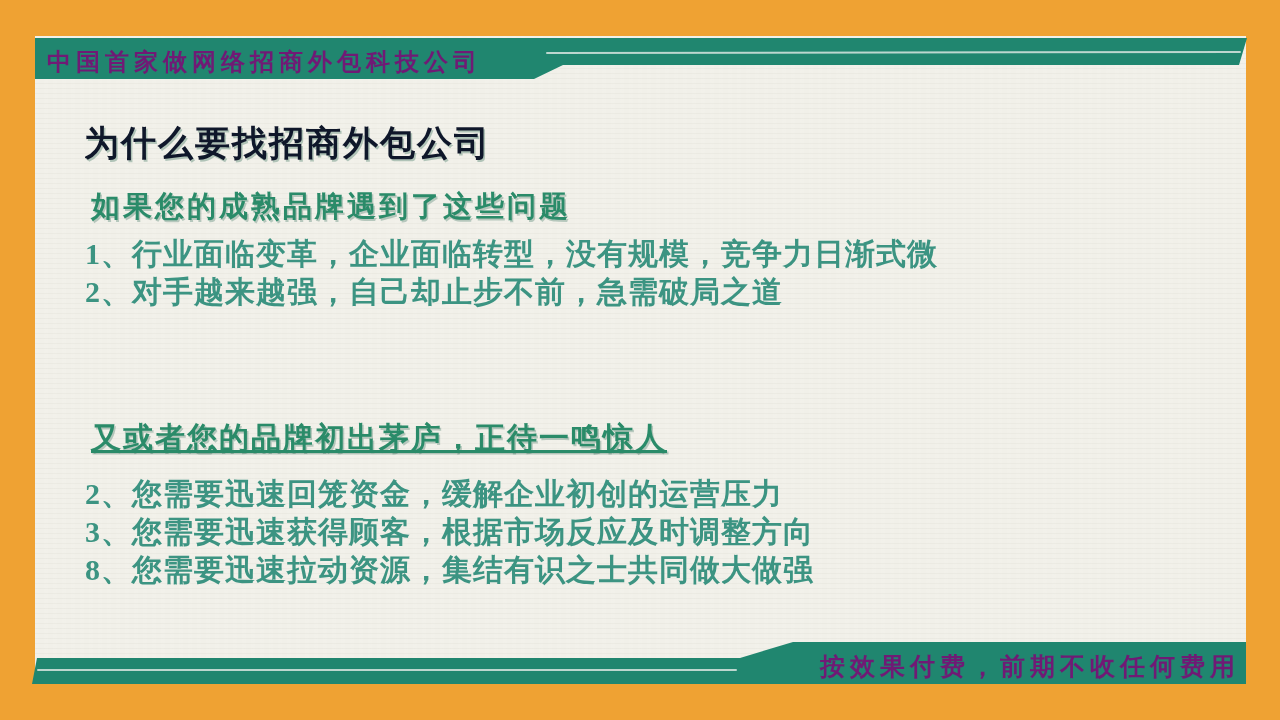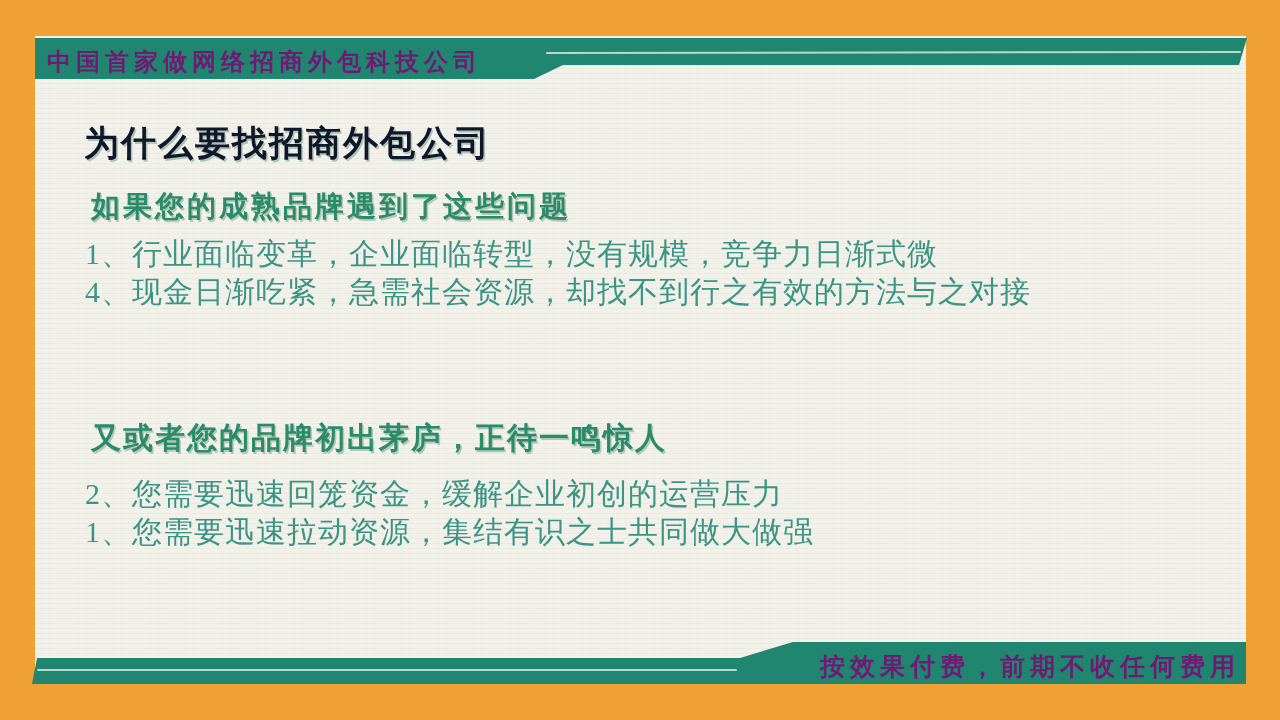--- a/index.html
+++ b/index.html
@@ -31,26 +31,27 @@
     position:absolute;left:84px;top:120px;margin:0;
     font-size:35px;font-weight:700;letter-spacing:2px;color:#0f172a;
     text-shadow:1.5px 1.5px 0 rgba(27,94,71,0.30);white-space:nowrap;
   }
   .section-heading{
     position:absolute;margin:0;left:91px;
     font-weight:700;color:#2A8B69;white-space:nowrap;
     text-shadow:1.5px 1.5px 0 rgba(27,94,71,0.28);
   }
   .section1-heading{top:187px;font-size:29px;letter-spacing:3px;}
-  .section2-heading{top:418px;font-size:30px;letter-spacing:2px;}
+  .section2-heading{top:418px;font-size:30px;letter-spacing:2px;text-decoration:underline;}
   ul.problem-list{
     position:absolute;left:85px;margin:0;padding:0;list-style:none;
     font-family:"Liberation Serif","DejaVu Serif",serif;
     font-size:30px;line-height:38px;letter-spacing:1px;color:#3C9482;
     white-space:nowrap;
+    font-weight:bold;
   }
   .list-section1{top:235px;}
   .list-section2{top:475px;}
 </style>
 </head>
 <body>
 
 <div class="paper"></div>
 
 <svg class="ribbons" width="1280" height="720" viewBox="0 0 1280 720">
@@ -61,23 +62,24 @@
 </svg>
 
 <div class="banner-text header-label">中国首家做网络招商外包科技公司</div>
 
 <h1 class="page-title">为什么要找招商外包公司</h1>
 
 <h2 class="section-heading section1-heading">如果您的成熟品牌遇到了这些问题</h2>
 
 <ul class="problem-list list-section1">
   <li>1、行业面临变革，企业面临转型，没有规模，竞争力日渐式微</li>
-  <li>4、现金日渐吃紧，急需社会资源，却找不到行之有效的方法与之对接</li>
+  <li>2、对手越来越强，自己却止步不前，急需破局之道</li>
 </ul>
 
 <h2 class="section-heading section2-heading">又或者您的品牌初出茅庐，正待一鸣惊人</h2>
 
 <ul class="problem-list list-section2">
   <li>2、您需要迅速回笼资金，缓解企业初创的运营压力</li>
-  <li>1、您需要迅速拉动资源，集结有识之士共同做大做强</li>
+  <li>3、您需要迅速获得顾客，根据市场反应及时调整方向</li>
+  <li>8、您需要迅速拉动资源，集结有识之士共同做大做强</li>
 </ul>
 
 <div class="banner-text footer-label">按效果付费，前期不收任何费用</div>
 
 </body></html>

